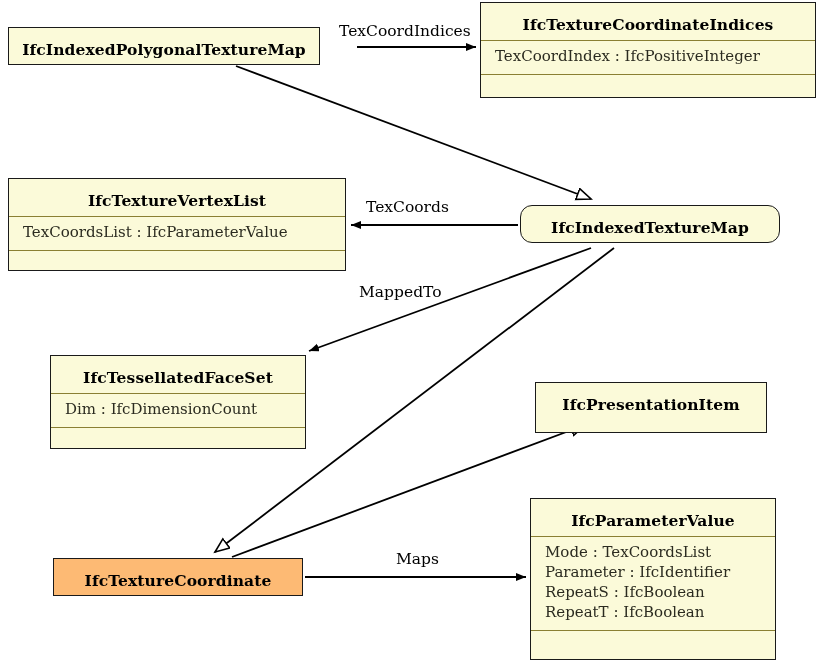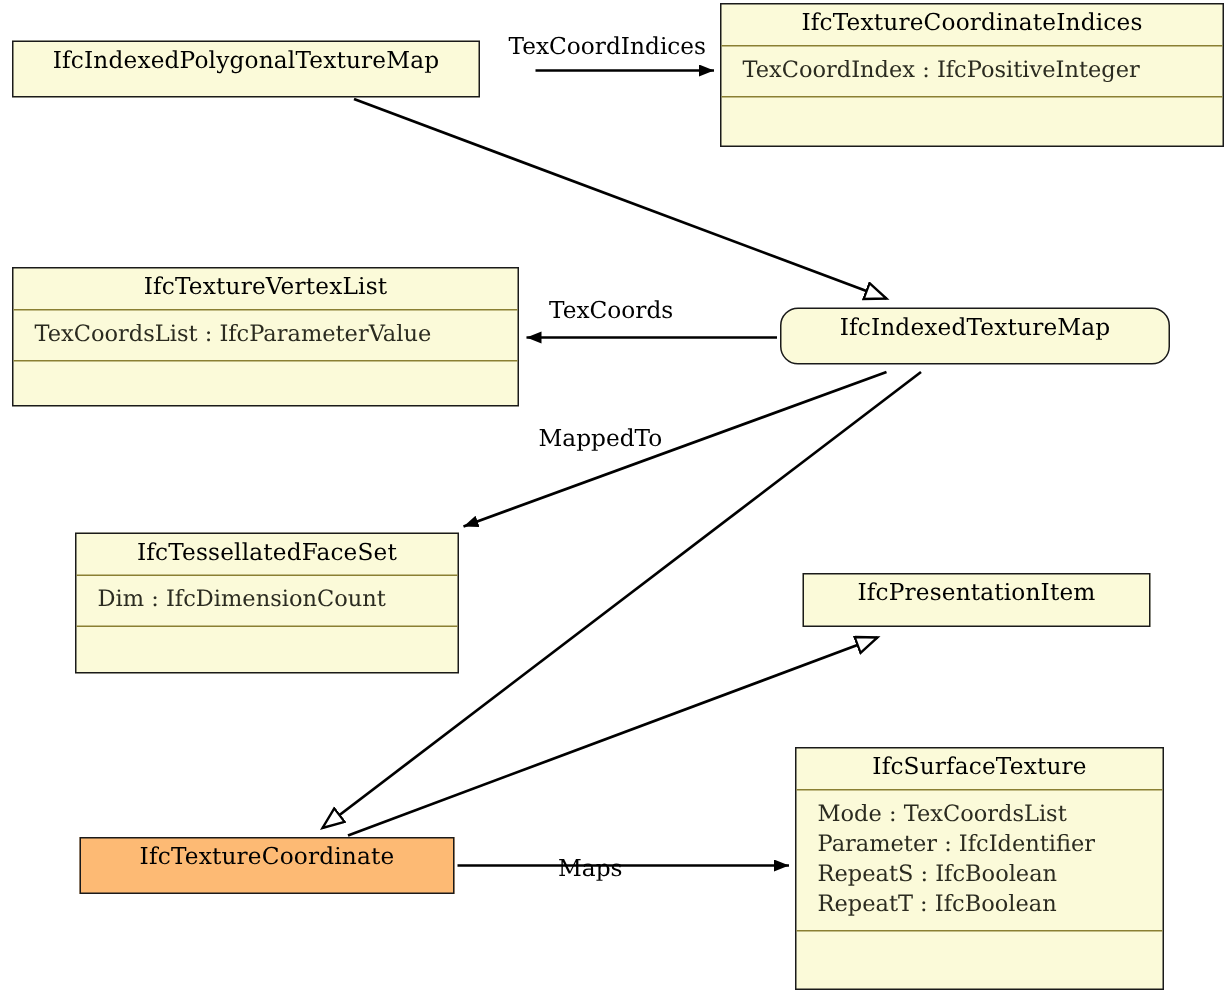--- a/index.html
+++ b/index.html
@@ -27,25 +27,25 @@
   }
   .uml-box {
     position: absolute;
     box-sizing: border-box;
     background: #fbfad9;
     border: 1.6px solid #1a1a1a;
     display: flex;
     flex-direction: column;
   }
   .uml-title {
-    font-weight: normal;
+    font-weight: bold;
     font-size: 15.5px;
     text-align: center;
     color: #000000;
-    padding: 4px 10px 7px 10px;
+    padding: 14px 10px 7px 10px;
     line-height: 1.05;
     letter-spacing: 0.1px;
     white-space: nowrap;
   }
   .uml-attrs {
     border-top: 1.4px solid #8a7f33;
     padding: 6px 14px 7px 14px;
     font-size: 15px;
     color: #2b2b20;
     line-height: 1.33;
@@ -114,37 +114,37 @@
       <div class="uml-box" style="left: 520px; top: 205px; width: 260px; height: 38px; background: rgb(251, 250, 217); border-color: rgb(26, 26, 26); border-radius: 12px;">
         <div class="uml-title">IfcIndexedTextureMap</div>
       </div>
       <div class="uml-box" style="left: 50px; top: 355px; width: 256px; height: 94px; background: rgb(251, 250, 217); border-color: rgb(26, 26, 26);">
         <div class="uml-title">IfcTessellatedFaceSet</div>
         <div class="uml-attrs" style="border-top-color: rgb(138, 127, 51);">
           <span class="attr-row">Dim : IfcDimensionCount</span>
         </div>
         <div class="uml-empty" style="border-top-color: rgb(138, 127, 51);"></div>
       </div>
-      <div class="uml-box" style="left: 535px; top: 382px; width: 232px; height: 36px; background: rgb(251, 250, 217); border-color: rgb(26, 26, 26);">
+      <div class="uml-box" style="left: 535px; top: 382px; width: 232px; height: 51px; background: rgb(251, 250, 217); border-color: rgb(26, 26, 26);">
         <div class="uml-title">IfcPresentationItem</div>
       </div>
       <div class="uml-box" style="left: 530px; top: 498px; width: 246px; height: 162px; background: rgb(251, 250, 217); border-color: rgb(26, 26, 26);">
-        <div class="uml-title">IfcSurfaceTexture</div>
+        <div class="uml-title">IfcParameterValue</div>
         <div class="uml-attrs" style="border-top-color: rgb(138, 127, 51);">
           <span class="attr-row">Mode : TexCoordsList</span>
           <span class="attr-row">Parameter : IfcIdentifier</span>
           <span class="attr-row">RepeatS : IfcBoolean</span>
           <span class="attr-row">RepeatT : IfcBoolean</span>
         </div>
         <div class="uml-empty" style="border-top-color: rgb(138, 127, 51);"></div>
       </div>
       <div class="uml-box" style="left: 53px; top: 558px; width: 250px; height: 38px; background: #fdba74; border-color: rgb(26, 26, 26);">
         <div class="uml-title">IfcTextureCoordinate</div>
       </div>
     </div>
   <div id="labels">
       <div class="edge-label" style="left: 339px; top: 24px;">TexCoordIndices</div>
       <div class="edge-label" style="left: 366px; top: 200px;">TexCoords</div>
       <div class="edge-label" style="left: 359px; top: 285px;">MappedTo</div>
-      <div class="edge-label" style="left: 372px; top: 552px; margin-top: 20px;">Maps</div>
+      <div class="edge-label" style="left: 396px; top: 552px;">Maps</div>
     </div>
 
 </div>
 
 </body></html>

